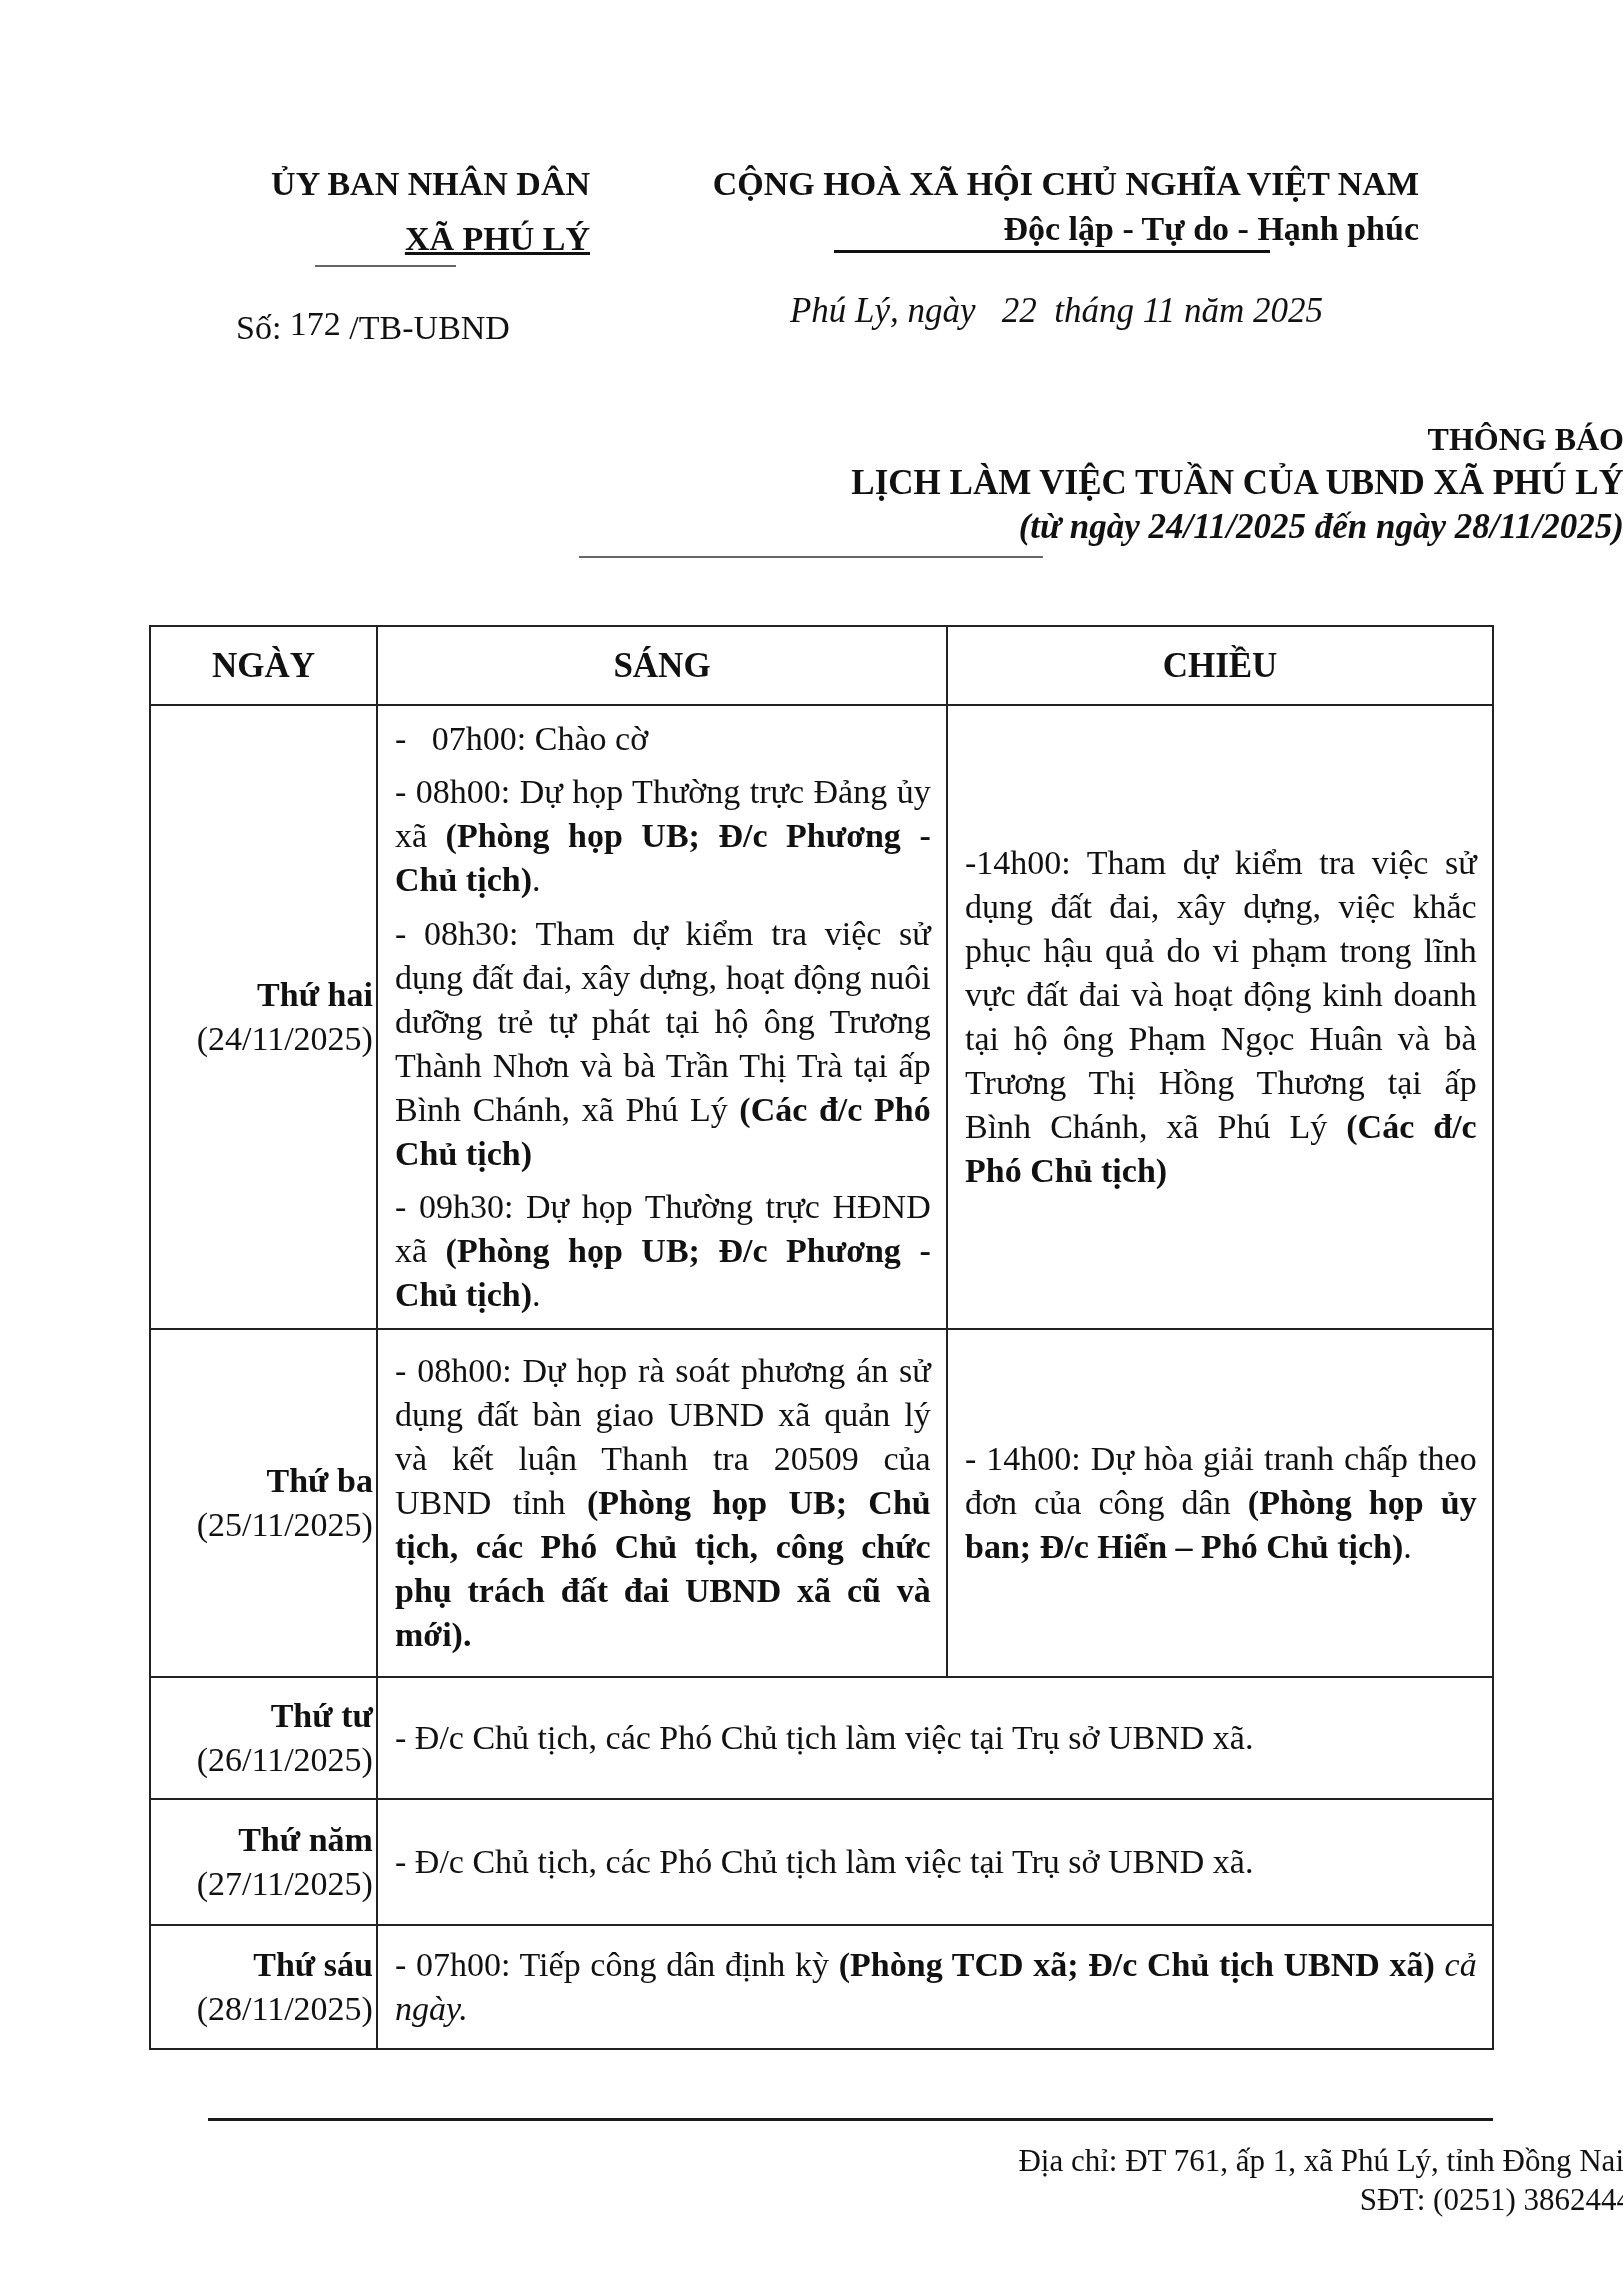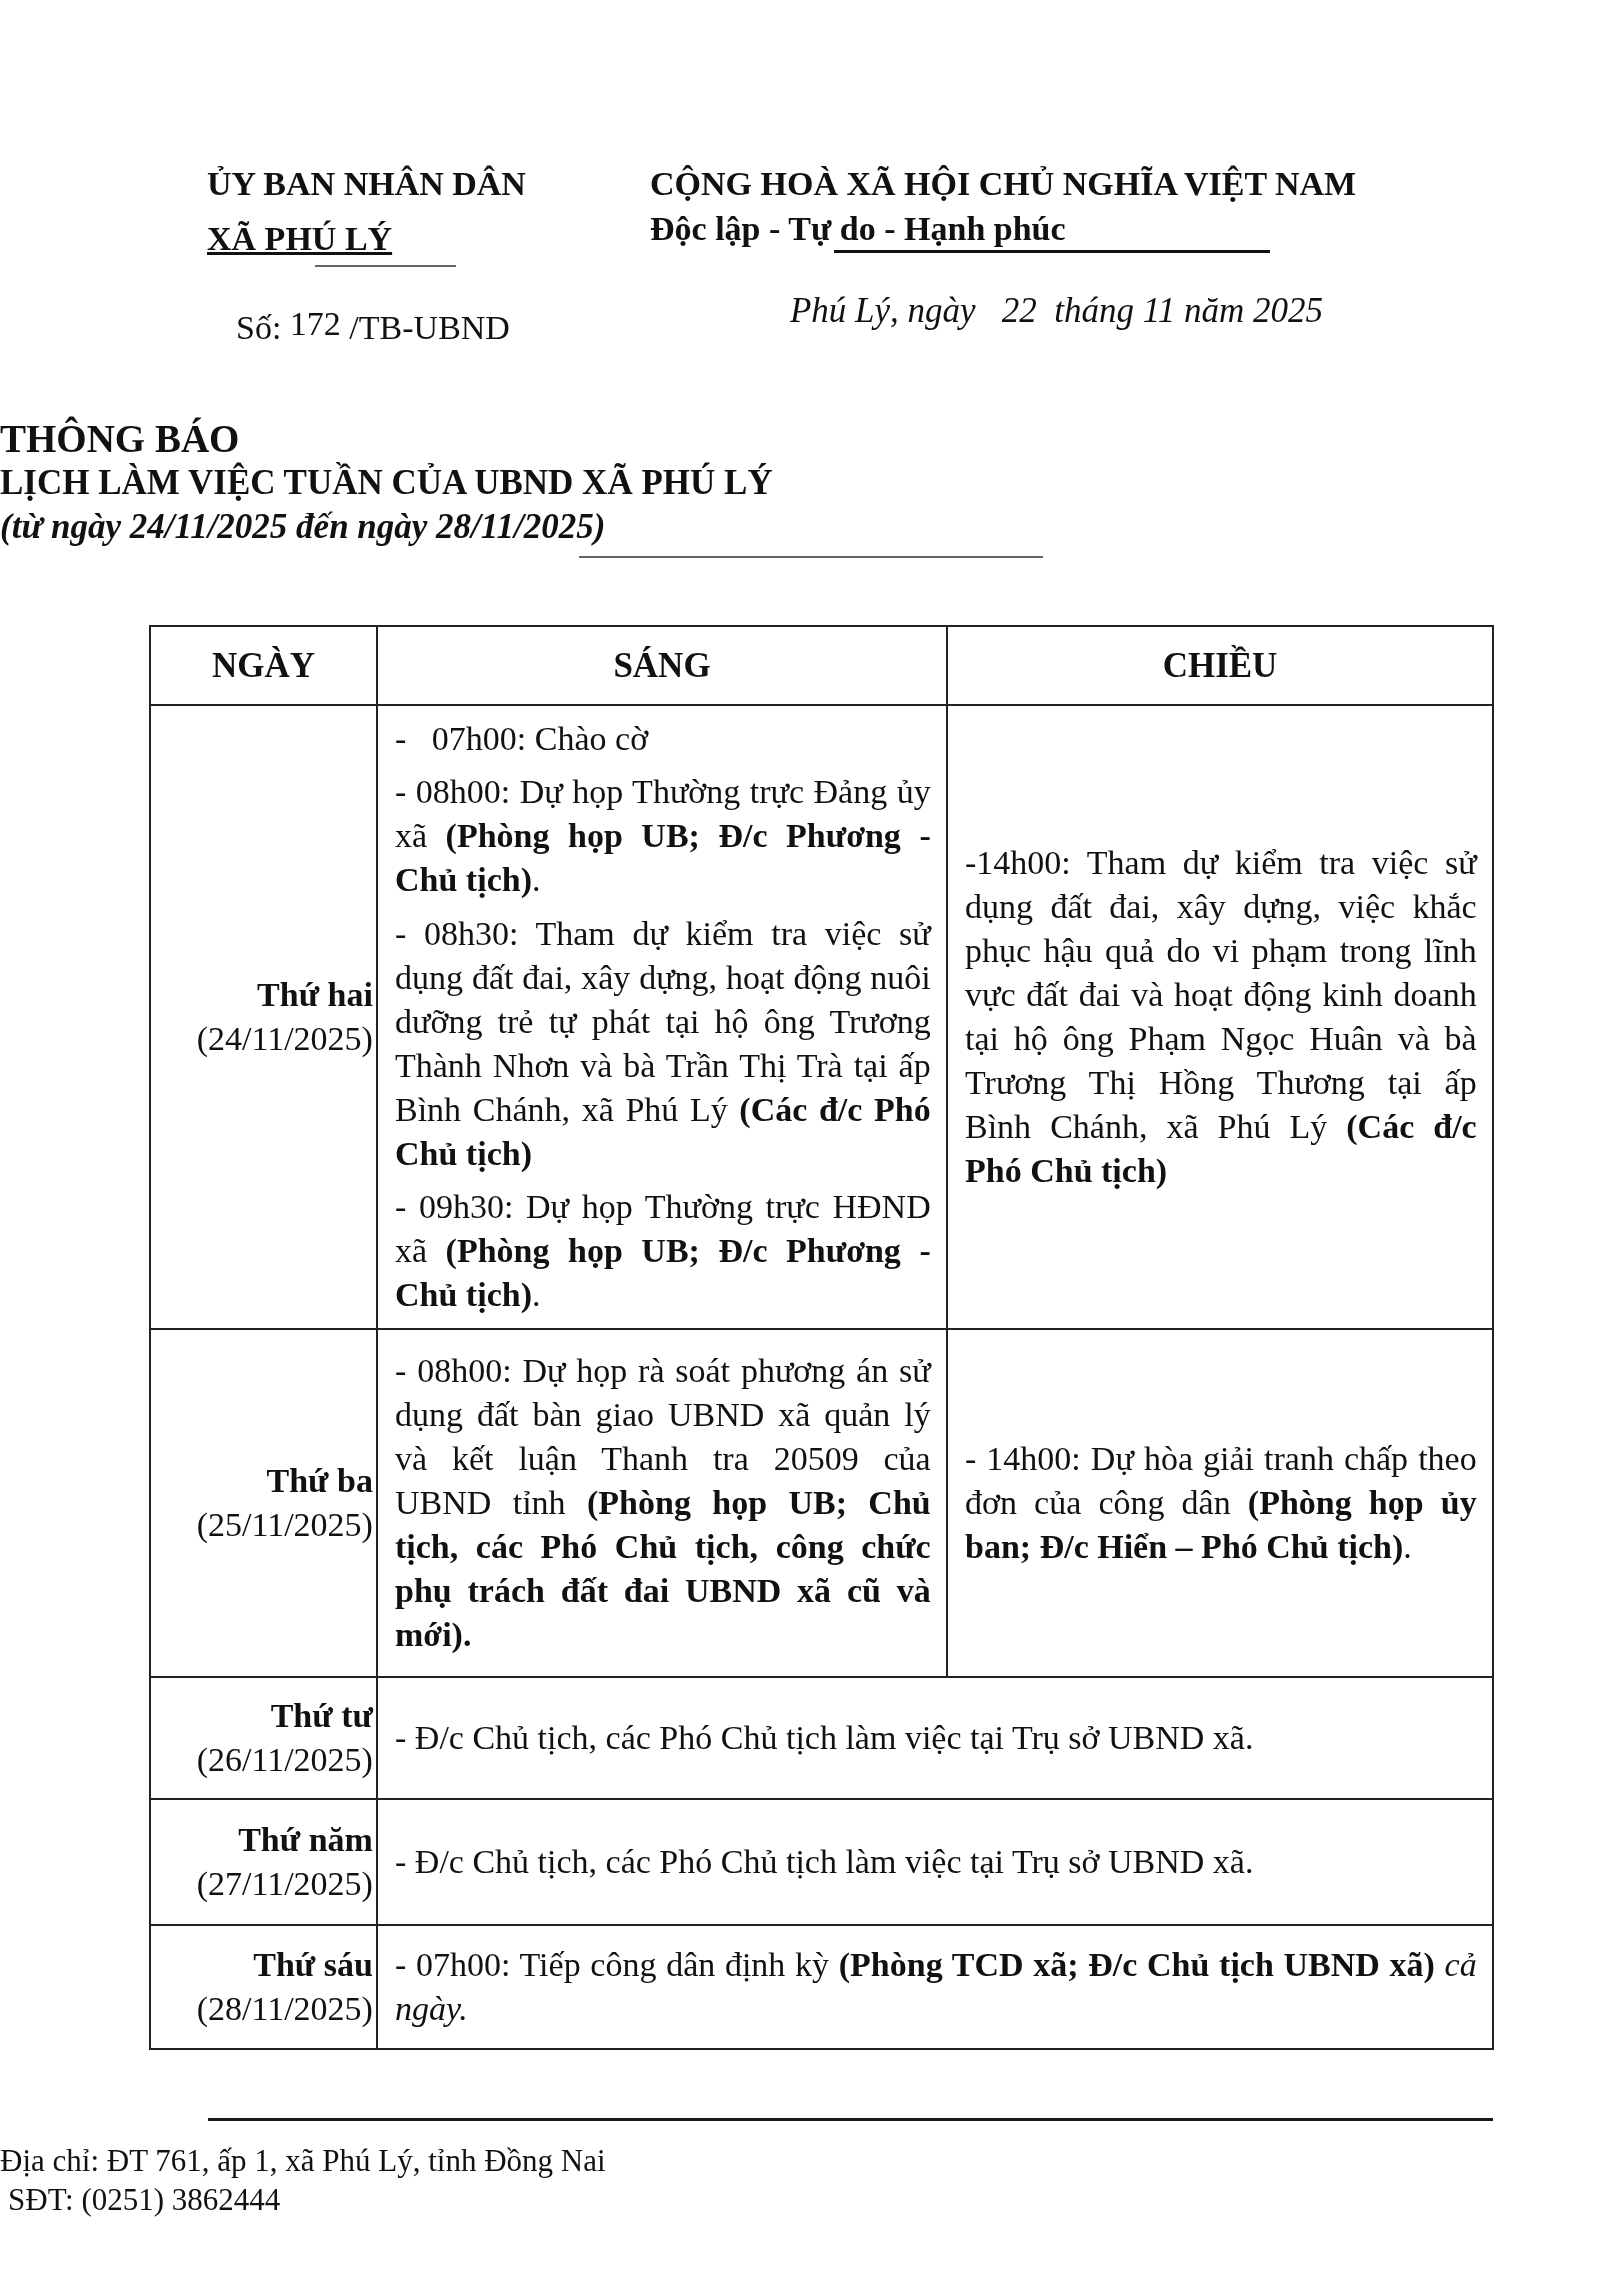--- a/index.html
+++ b/index.html
@@ -1,19 +1,19 @@
 <!DOCTYPE html>
 <html style="font-size:12.2px"><head>
 <meta charset="utf-8">
 <style>
   html, body { margin:0; padding:0; background:#ffffff; }
   body { width:1624px; height:2295px; position:relative; overflow:hidden;
          font-family:"Liberation Serif","DejaVu Serif",serif; color:#111; }
   .abs { position:absolute; }
-  .center { text-align:left; }
+  .center { text-align:right; }
   .hdr { font-size:34px; font-weight:bold; line-height:44px; white-space:nowrap; }
   .ital { font-style:italic; }
   .rule { position:absolute; background:#222; }
 
   table.sched { position:absolute; left:149px; top:625px; width:1344px;
                 border-collapse:collapse; table-layout:fixed; }
   table.sched td, table.sched th { border:2.3px solid #222; vertical-align:middle;
                 font-size:34px; line-height:44px; }
   table.sched th { height:75px; font-weight:bold; text-align:center; font-size:35px; }
   td.day { text-align:right; padding:0 3.1px; }
@@ -36,21 +36,21 @@
   <span style="position:relative; top:-3.8px;">172</span>
   <span>/TB-UBND</span>
 </div>
 
 <div class="abs hdr center" style="left:650px; top:162px; width:769px;">CỘNG HOÀ XÃ HỘI CHỦ NGHĨA VIỆT NAM</div>
 <div class="abs hdr center" style="left:650px; top:207px; width:769px;">Độc lập - Tự do - Hạnh phúc</div>
 <div class="rule" style="left:834px; top:250px; width:436px; height:3.1px; background:#111;"></div>
 
 <div class="abs ital" style="left:735px; top:289px; width:643px; text-align:center; font-size:35px; line-height:44px; white-space:pre;">Phú Lý, ngày   22  tháng 11 năm 2025</div>
 
-<div class="abs hdr center" style="left:0; top:417px; width:1624px; font-size:39px;">THÔNG BÁO</div>
+<div class="abs hdr center" style="left:0; top:417px; width:1624px; font-size:32px;">THÔNG BÁO</div>
 <div class="abs hdr center" style="left:0; top:461px; width:1624px; font-size:35px;">LỊCH LÀM VIỆC TUẦN CỦA UBND XÃ PHÚ LÝ</div>
 <div class="abs hdr center ital" style="left:0; top:505px; width:1624px; font-size:35px;">(từ ngày 24/11/2025 đến ngày 28/11/2025)</div>
 <div class="rule" style="left:579px; top:556px; width:464px; height:1.5px; background:#666;"></div>
 
 <table class="sched">
   <colgroup>
     <col style="width:227px">
     <col style="width:570px">
     <col style="width:546px">
   </colgroup>

